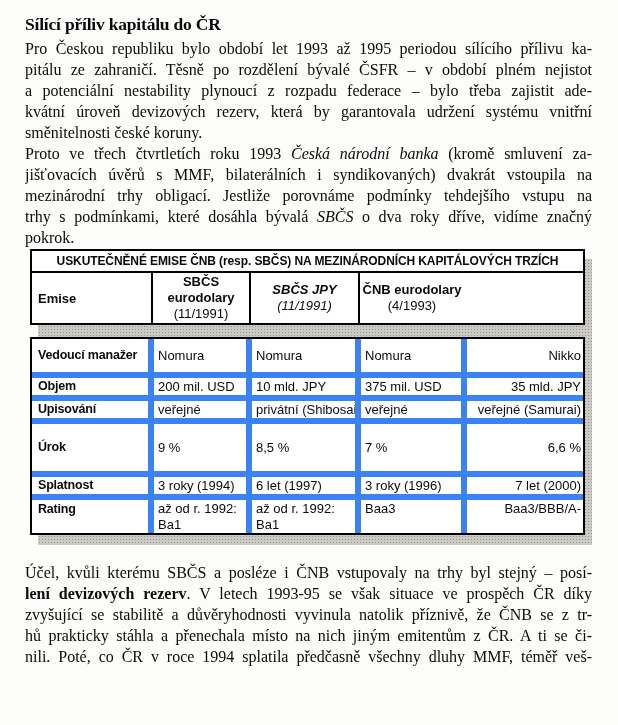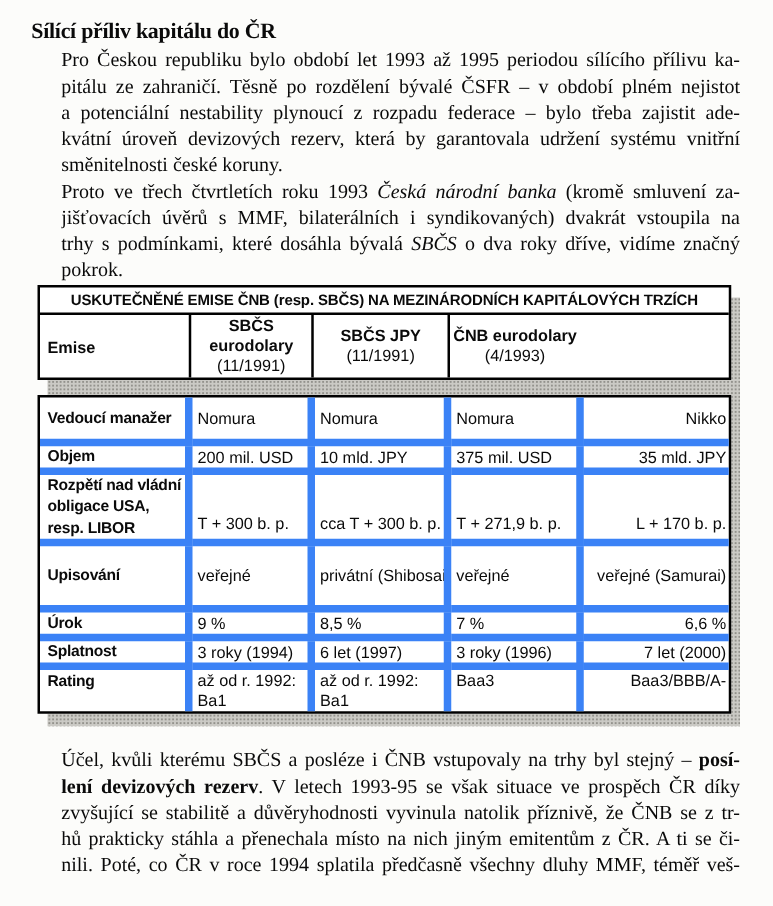--- a/index.html
+++ b/index.html
@@ -12,21 +12,21 @@
   }
   .page { position:relative; width:618px; height:725px; }
 
   .doc-title {
     margin:13px 0 3px 25px;
     font-size:17.5px; font-weight:700;
     letter-spacing:-0.2px; line-height:22px;
   }
 
   .para { width:567px; margin:0 0 0 25px; font-size:16px; line-height:21px; }
-  .tline { text-align:justify; text-align-last:justify; height:21px; overflow:hidden;margin-left:24px; }
+  .tline { text-align:justify; text-align-last:justify; height:21px; overflow:hidden; }
   .tline.last { text-align-last:left; }
   .para-bottom { margin-top:27px; }
 
   
   .table-wrap {
     position:relative;
     width:555px;
     margin:1px 0 0 30px;
     font-family:"Liberation Sans", sans-serif;
   }
@@ -58,21 +58,21 @@
     display:flex; flex-direction:column; justify-content:center; align-items:center;
     text-align:center; font-size:13px;
     overflow:hidden;
   }
   .hcell.corner {
     border-left:none; align-items:flex-start; padding-left:6px;
     font-weight:700; font-size:13px;
   }
   .t-cols > :nth-child(1){ width:119px; }
   .t-cols > :nth-child(2){ width:98px; }
-  .t-cols > :nth-child(3){ width:109px; }
+  .t-cols > :nth-child(3){ width:109px;font-style:italic; }
   .t-cols > :nth-child(4){ width:106px; }
   .t-cols > :nth-child(5){ width:119px; }
   .cname { font-weight:700; white-space:pre-line; line-height:16px; }
   .cdate { font-weight:400; line-height:16px; }
 
   .t-body { border-collapse:collapse; width:551px; table-layout:fixed; }
   .t-body td { border:6px solid #3b82f6; overflow:hidden; vertical-align:middle; }
   .t-body tr:first-child td { border-top:none; }
   .t-body tr:last-child td { border-bottom:none; }
   .t-body td:first-child { border-left:none; }
@@ -103,20 +103,21 @@
   <div class="para">
       <div class="tline"><span>Pro Českou republiku bylo období let 1993 až 1995 periodou sílícího přílivu ka-</span></div>
       <div class="tline"><span>pitálu ze zahraničí. Těsně po rozdělení bývalé ČSFR – v období plném nejistot</span></div>
       <div class="tline"><span>a potenciální nestability plynoucí z rozpadu federace – bylo třeba zajistit ade-</span></div>
       <div class="tline"><span>kvátní úroveň devizových rezerv, která by garantovala udržení systému vnitřní</span></div>
       <div class="tline last"><span>směnitelnosti české koruny.</span></div>
     </div>
   <div class="para">
       <div class="tline"><span>Proto ve třech čtvrtletích roku 1993 </span><span style="font-style: italic;">Česká národní banka</span><span> (kromě smluvení za-</span></div>
       <div class="tline"><span>jišťovacích úvěrů s MMF, bilaterálních i syndikovaných) dvakrát vstoupila na</span></div>
+      <div class="tline"><span>mezinárodní trhy obligací. Jestliže porovnáme podmínky tehdejšího vstupu na</span></div>
       <div class="tline"><span>trhy s podmínkami, které dosáhla bývalá </span><span style="font-style: italic;">SBČS</span><span> o dva roky dříve, vidíme značný</span></div>
       <div class="tline last"><span>pokrok.</span></div>
     </div>
 
   <div class="table-wrap">
     <div class="table-shadow"></div>
 
     <div class="head-box">
       <div class="t-title">USKUTEČNĚNÉ EMISE ČNB (resp. SBČS) NA MEZINÁRODNÍCH KAPITÁLOVÝCH TRZÍCH</div>
       <div class="t-cols">
@@ -156,29 +157,20 @@
               <td class="val">Nomura</td>
               <td class="val">Nikko</td>
             </tr>
             <tr>
               <td class="label">Objem</td>
               <td class="val">200 mil. USD</td>
               <td class="val">10 mld. JPY</td>
               <td class="val">375 mil. USD</td>
               <td class="val">35 mld. JPY</td>
             </tr>
-            <tr class="v-bottom">
-              <td class="label">Rozpětí nad vládní
-obligace USA,
-resp. LIBOR</td>
-              <td class="val">T + 300 b. p.</td>
-              <td class="val">cca T + 300 b. p.</td>
-              <td class="val">T + 271,9 b. p.</td>
-              <td class="val">L + 170 b. p.</td>
-            </tr>
             <tr>
               <td class="label">Upisování</td>
               <td class="val">veřejné</td>
               <td class="val">privátní (Shibosai)</td>
               <td class="val">veřejné</td>
               <td class="val">veřejné (Samurai)</td>
             </tr>
             <tr>
               <td class="label">Úrok</td>
               <td class="val">9 %</td>
@@ -201,20 +193,20 @@
 Ba1</td>
               <td class="val">Baa3</td>
               <td class="val">Baa3/BBB/A-</td>
             </tr>
           </tbody>
       </table>
     </div>
   </div>
 
   <div class="para para-bottom">
-      <div class="tline"><span>Účel, kvůli kterému SBČS a posléze i ČNB vstupovaly na trhy byl stejný – </span><span style="font-weight: 700;">posí-</span></div>
+      <div class="tline"><span>Účel, kvůli kterému SBČS a posléze i ČNB vstupovaly na trhy byl stejný – </span><span style="font-weight: 400;">posí-</span></div>
       <div class="tline"><span style="font-weight: 700;">lení devizových rezerv</span><span>. V letech 1993-95 se však situace ve prospěch ČR díky</span></div>
       <div class="tline"><span>zvyšující se stabilitě a důvěryhodnosti vyvinula natolik příznivě, že ČNB se z tr-</span></div>
       <div class="tline"><span>hů prakticky stáhla a přenechala místo na nich jiným emitentům z ČR. A ti se či-</span></div>
       <div class="tline"><span>nili. Poté, co ČR v roce 1994 splatila předčasně všechny dluhy MMF, téměř veš-</span></div>
     </div>
 
 </div>
 
 </body></html>

